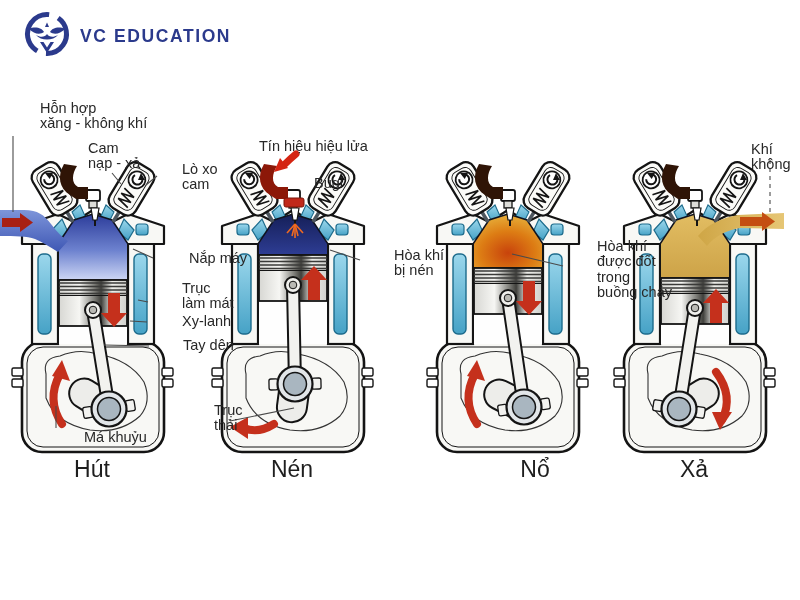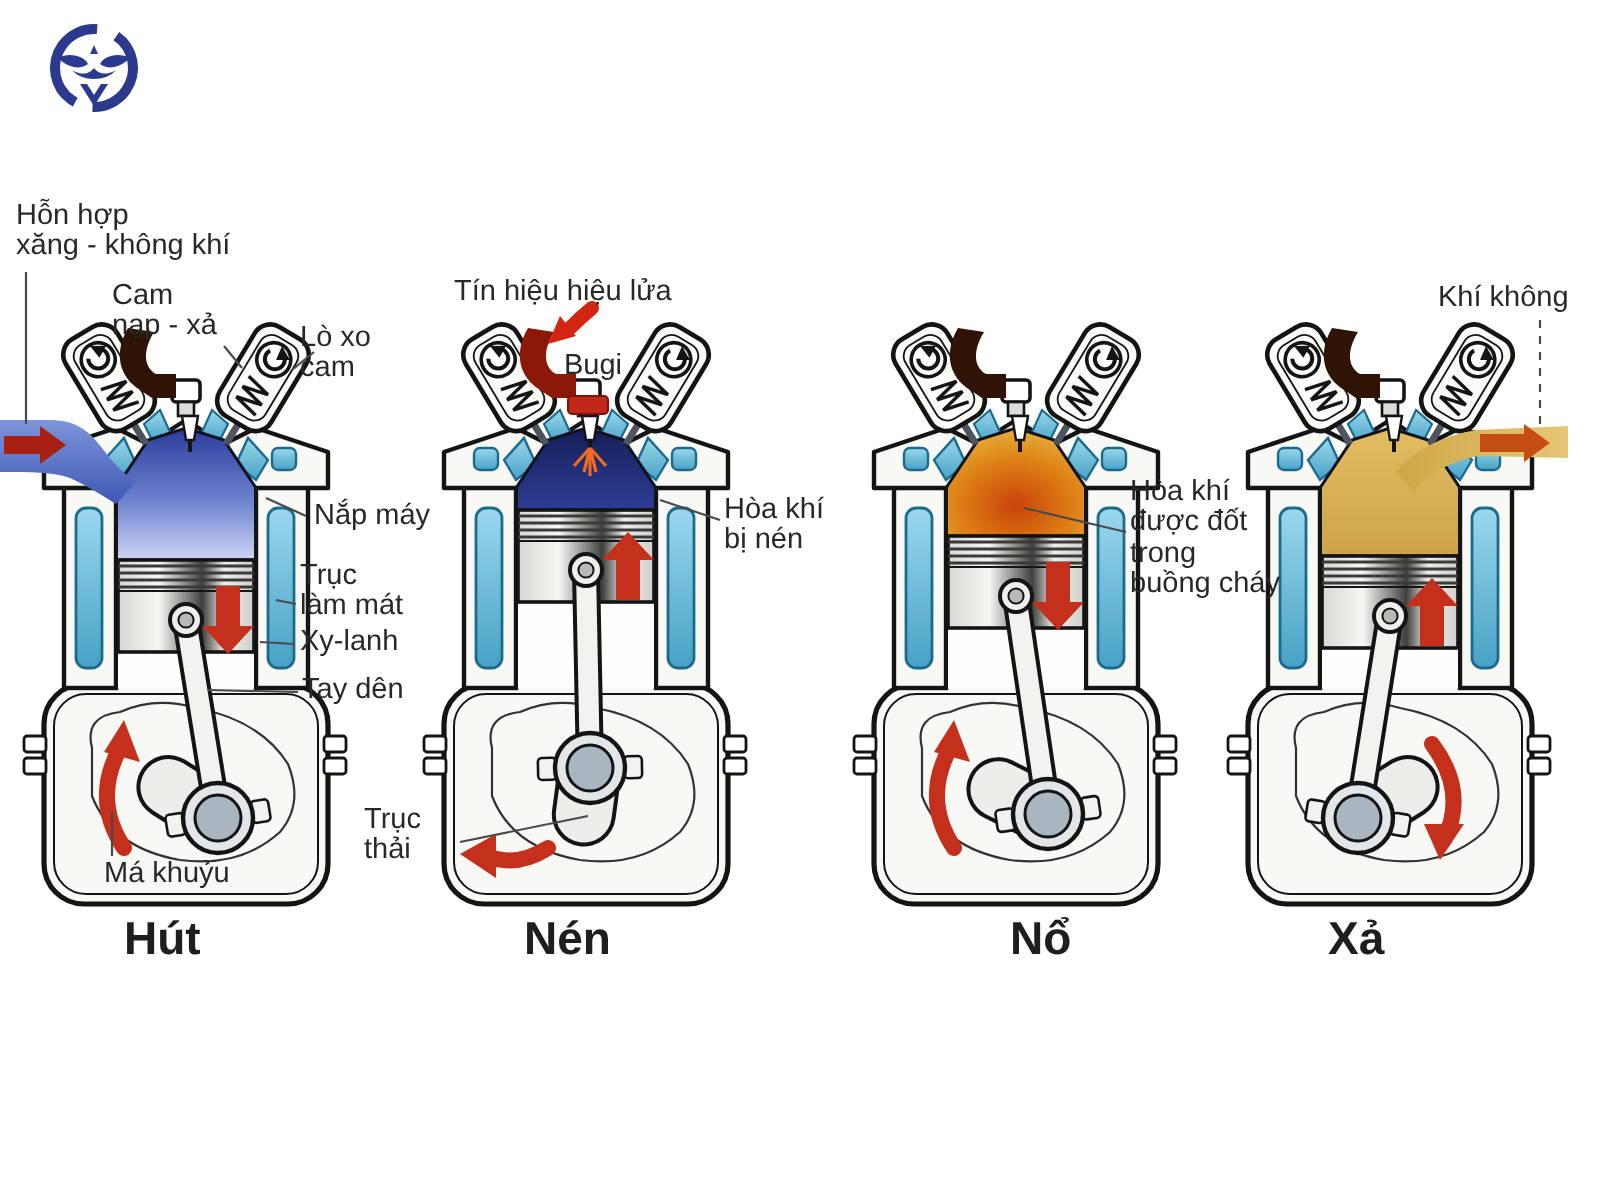--- a/index.html
+++ b/index.html
@@ -6,40 +6,41 @@
   #stage{position:relative;width:800px;height:600px;background:#ffffff;overflow:hidden;
          font-family:"Liberation Sans",sans-serif;}
   
   #logo{position:absolute;left:22px;top:8px;display:flex;align-items:center;gap:8px;}
   #brand{font-size:17.5px;font-weight:bold;letter-spacing:1.6px;color:#2b3a8c;margin-top:4px;}
   
   .engine-mount{position:absolute;top:162px;width:165px;height:295px;}
   .e1{left:10px}.e2{left:210px}.e3{left:425px}.e4{left:612px}
   .rota{stroke:#c5301c;stroke-width:8;fill:none;stroke-linecap:round;}
   
-  .lbl{position:absolute;font-size:14.5px;line-height:1.06;color:#282828;white-space:pre-line;}
+  .lbl{position:absolute;font-size:14.5px;line-height:1.06;color:#282828;white-space:pre-line;margin-left:32px;}
   .lbl.c{}
-  .stroke-name{position:absolute;top:456px;width:60px;
-               font-size:23px;color:#1e1e1e;font-weight:bold;}
+  .stroke-name{position:absolute;top:456px;width:60px;text-align:center;
+               font-size:23px;color:#1e1e1e;}
   #leaders{position:absolute;left:0;top:0;pointer-events:none;}
 </style>
 </head>
 <body>
 
 <div id="stage">
 
   <div id="logo">
     <svg width="50" height="52" viewBox="0 0 50 52">
       <circle cx="25" cy="26" r="19.5" fill="none" stroke="#2b3a8c" stroke-width="5" stroke-dasharray="50 9 53 10.5" transform="rotate(-55 25 26)"></circle>
       <path d="M7,21 C12,26 18,27 22,24 C20,20 13,18 7,21 Z" fill="#2b3a8c"></path>
       <path d="M43,21 C38,26 32,27 28,24 C30,20 37,18 43,21 Z" fill="#2b3a8c"></path>
       <path d="M14,27 C19,30 23,29 25,26 C27,29 31,30 36,27 C31,33 19,33 14,27 Z" fill="#2b3a8c"></path>
       <path d="M23,19 L25,14.5 L27,19 Z" fill="#2b3a8c"></path>
       <path d="M18,34 L25,45 L32,34 L28.5,34 L25,39.5 L21.5,34 Z" fill="#2b3a8c"></path>
     </svg>
+    <div id="brand">VC EDUCATION</div>
   </div>
 
   <div class="engine-mount e1"><svg width="165" height="295" viewBox="0 0 165 295" style="overflow:visible">
     <defs>
           <linearGradient id="gase0" x1="0" y1="0" x2="0" y2="1">
             <stop offset="0" stop-color="#2c3c9a"></stop>
             <stop offset="0.55" stop-color="#6d82cf"></stop>
             <stop offset="1" stop-color="#cdd6f4"></stop>
           </linearGradient>
     <linearGradient id="coole0" x1="0" y1="0" x2="0" y2="1">

